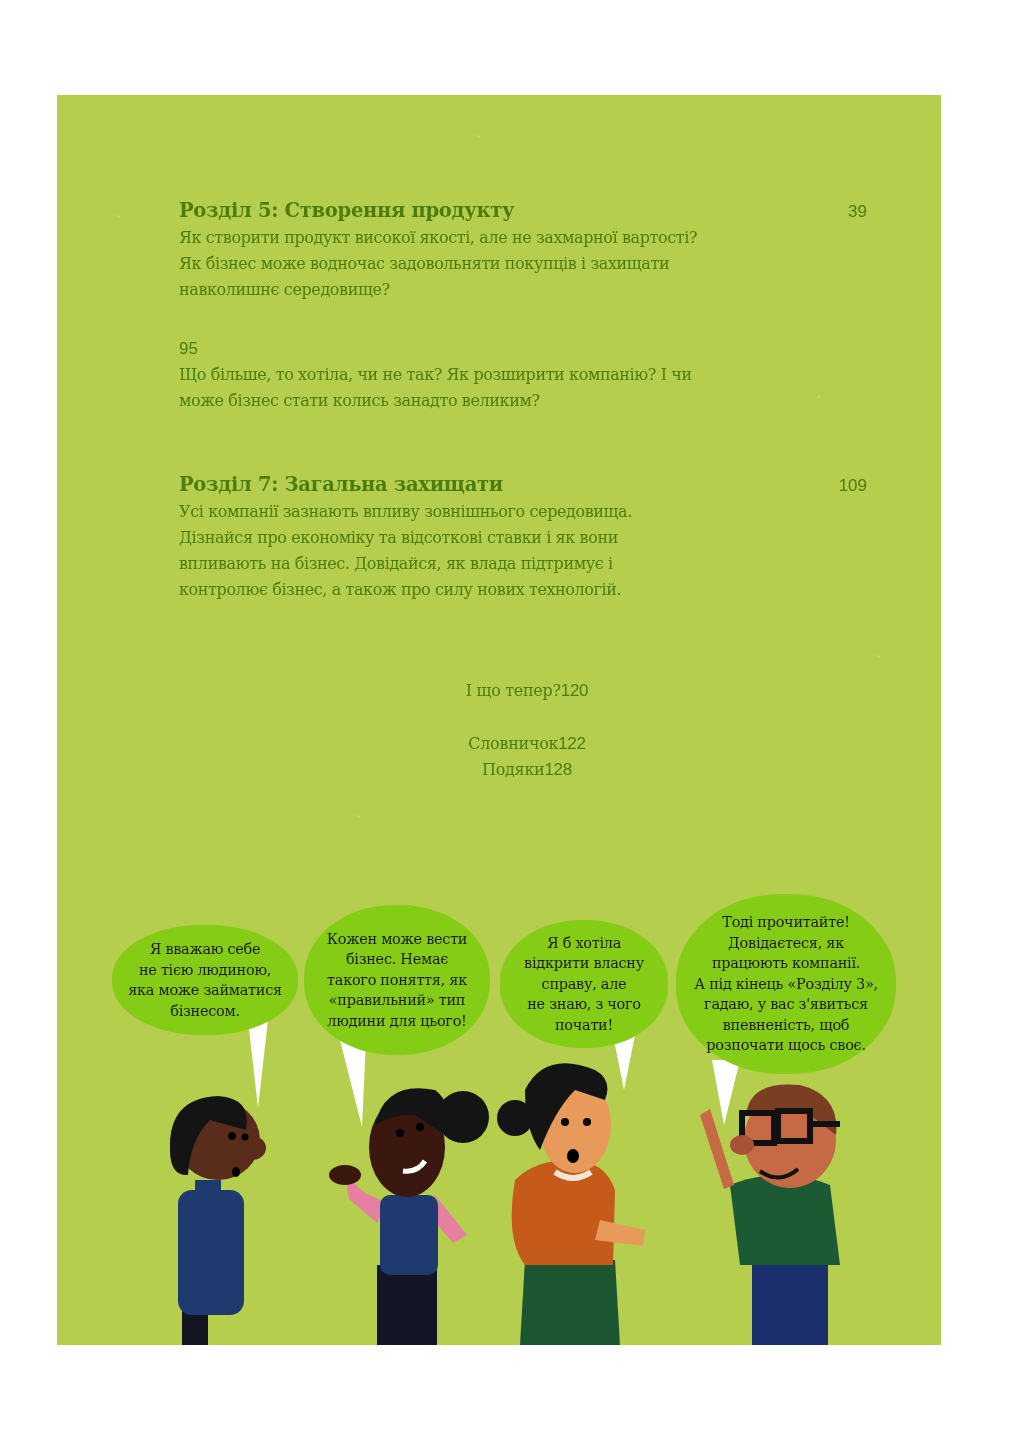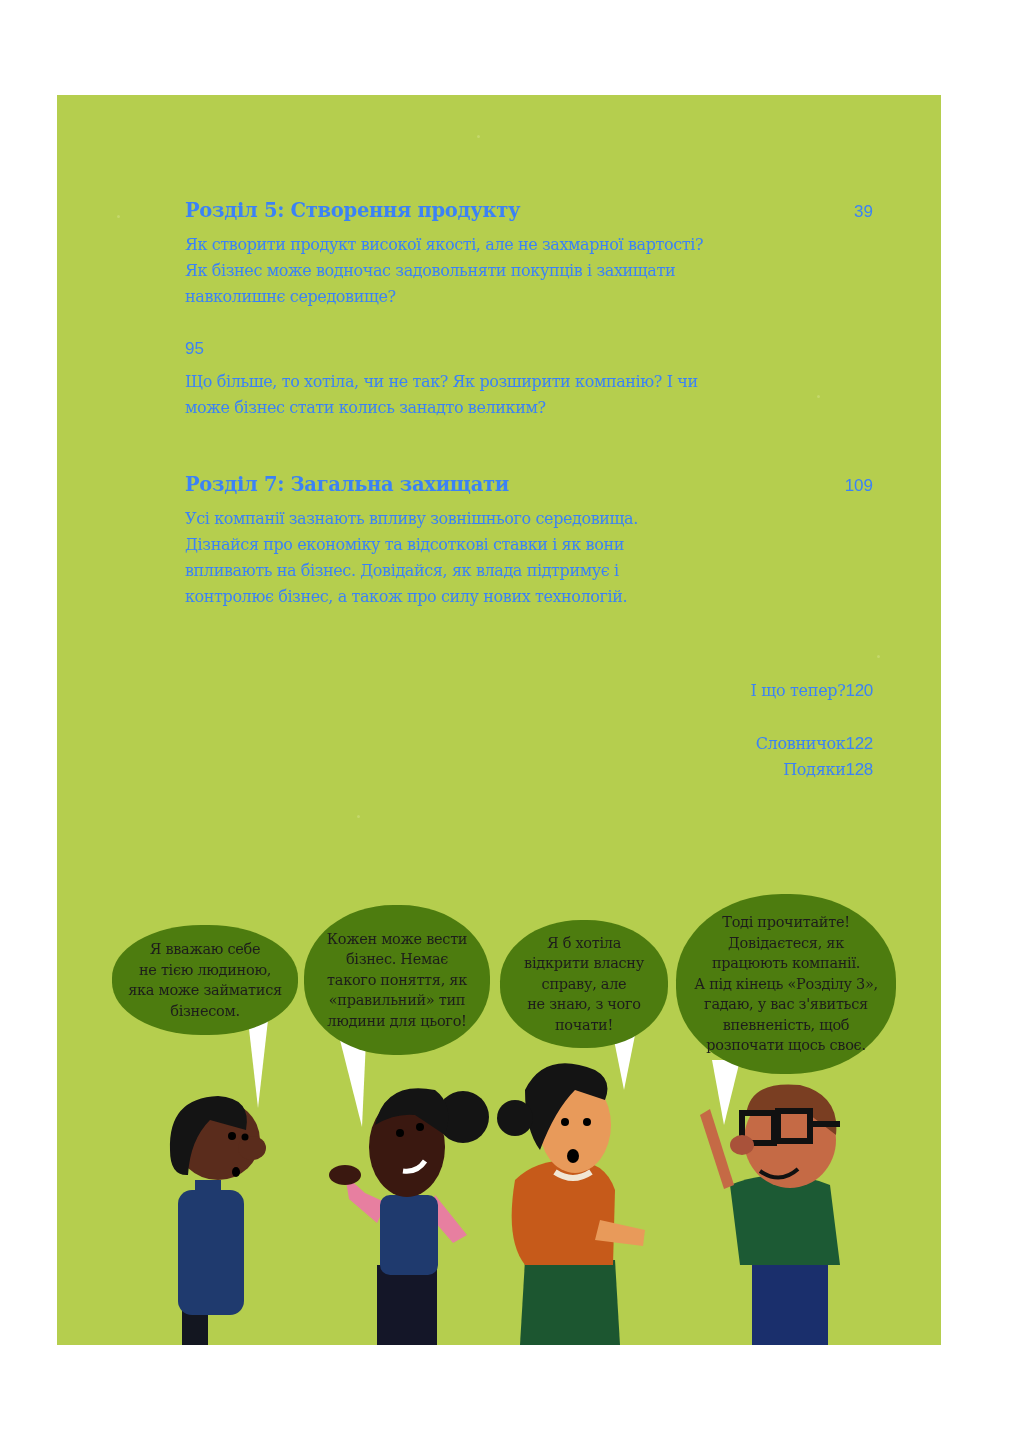--- a/index.html
+++ b/index.html
@@ -1,25 +1,25 @@
 <!DOCTYPE html>
 <html><head>
   <meta charset="utf-8">
   <style>
     html, body { margin:0; padding:0; }
     body { width:1035px; height:1440px; background:#ffffff; position:relative; overflow:hidden; font-family:"DejaVu Serif", serif; }
     .panel { position:absolute; left:57px; top:95px; width:884px; height:1250px; background:#b5ce4e; }
     .speck { position:absolute; width:3px; height:3px; border-radius:50%; background:#cfe07e; opacity:.6; }
-    .toc { position:absolute; left:185px; width:688px; color:#3b82f6; }
+    .toc { position:absolute; left:179px; width:688px; color:#4d7c0f; }
     .toc-head { display:flex; justify-content:space-between; align-items:baseline; }
     .toc-title { font-family:"DejaVu Serif", serif; font-weight:bold; font-size:19.5px; letter-spacing:-0.3px; }
     .toc-page { font-family:"Liberation Sans", sans-serif; font-size:17px; }
-    .toc-desc { font-family:"DejaVu Serif", serif; font-size:16px; line-height:26px; width:520px; margin-top:10px; letter-spacing:-0.4px; }
-    .toc-line { display:flex; justify-content:flex-end; font-family:"DejaVu Serif", serif; font-size:16px; letter-spacing:-0.3px; height:26px; line-height:26px;margin-left:8px; }
-    .bubble { position:absolute; background:#4d7c0f; border-radius:48%; display:flex; align-items:center; justify-content:center; text-align:center; font-family:"DejaVu Serif", serif; font-size:14.5px; line-height:20.5px; color:#1d1d1b; letter-spacing:-0.3px; }
+    .toc-desc { font-family:"DejaVu Serif", serif; font-size:16px; line-height:26px; width:520px; margin-top:3px; letter-spacing:-0.4px; }
+    .toc-line { display:flex; justify-content:center; font-family:"DejaVu Serif", serif; font-size:16px; letter-spacing:-0.3px; height:26px; line-height:26px;margin-left:8px; }
+    .bubble { position:absolute; background:#84cc16; border-radius:48%; display:flex; align-items:center; justify-content:center; text-align:center; font-family:"DejaVu Serif", serif; font-size:14.5px; line-height:20.5px; color:#1d1d1b; letter-spacing:-0.3px; }
     .bubble span { white-space:pre-line; }
     .tail { position:absolute; }
     .figure { position:absolute; }
   </style>
 </head>
 <body>
 
 <div class="panel">
   <div class="speck" style="left:60px;top:120px"></div>
   <div class="speck" style="left:420px;top:40px"></div>

